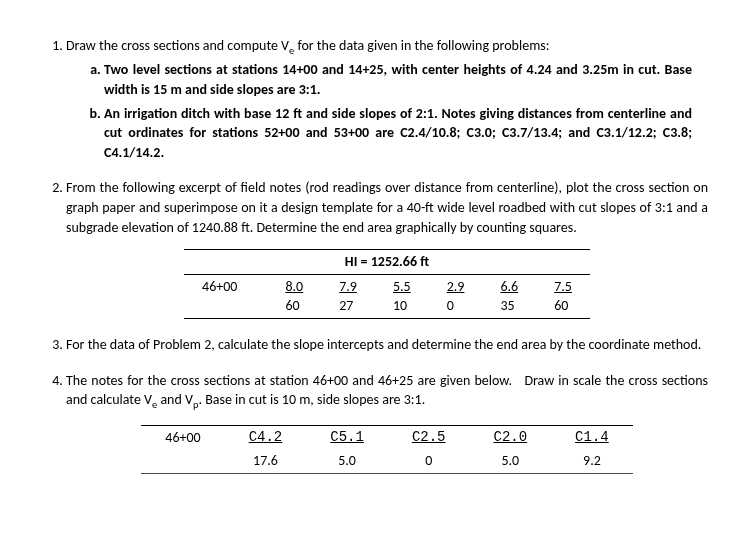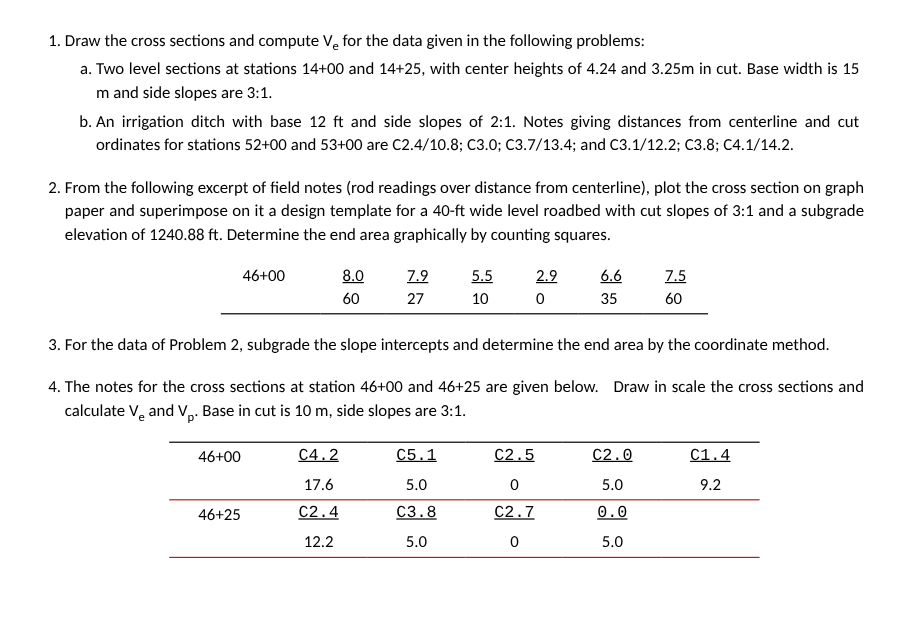--- a/index.html
+++ b/index.html
@@ -5,34 +5,35 @@
     body {
       font-family: Calibri, Arial, sans-serif;
       font-size: 14px;
       margin: 20px 30px;
       color: #000;
       line-height: 1.4;
       width: 694px;
     }
     ol {
       padding-left: 20px;
-      margin: 4px;
+      margin: 16px;
     }
     ol > li {
       margin-bottom: 16px;
       text-align: justify;
     }
     .sublist {
       list-style-type: lower-alpha;
       padding-left: 22px;
       margin-top: 2px;
     }
     .sublist li {
       margin-bottom: 4px;
       text-align: justify;
+      font-weight: bold;
     }
     .table-wrap {
       display: flex;
       justify-content: center;
       margin: 12px 0;
     }
     table {
       border-collapse: collapse;
     }
     .hdr-row td {
@@ -87,20 +88,23 @@
       <li>Two level sections at stations 14+00 and 14+25, with center heights of 4.24 and 3.25m in cut.  Base width is 15 m and side slopes are 3:1.</li>
       <li>An irrigation ditch with base 12 ft and side slopes of 2:1.  Notes giving distances from centerline  and cut ordinates for stations 52+00 and 53+00 are C2.4/10.8; C3.0; C3.7/13.4; and C3.1/12.2; C3.8; C4.1/14.2.</li>
     </ol>
   </li>
 
   <li>
     <span>From the following excerpt of field notes (rod readings over distance from centerline), plot the cross section on graph paper and superimpose on it a design template for a 40-ft wide level roadbed with cut slopes of 3:1 and a subgrade elevation of 1240.88 ft. Determine the end area graphically by counting squares.</span>
     <div class="table-wrap">
       <table>
         <tbody>
+            <tr class="hdr-row">
+              <td colspan="7">HI = 1252.66 ft</td>
+            </tr>
         <tr class="data-top">
           <td class="station-cell">46+00</td>
           <td>8.0</td>
           <td>7.9</td>
           <td>5.5</td>
           <td>2.9</td>
           <td>6.6</td>
           <td>7.5</td>
         </tr>
         <tr class="data-bot">
@@ -110,21 +114,21 @@
           <td>10</td>
           <td>0</td>
           <td>35</td>
           <td>60</td>
         </tr>
       </tbody>
         </table>
     </div>
   </li>
 
-  <li>For the data of Problem 2, subgrade the slope intercepts and determine the end area by the coordinate method.</li>
+  <li>For the data of Problem 2, calculate the slope intercepts and determine the end area by the coordinate method.</li>
 
   <li>
     <span>The notes for the cross sections at station 46+00 and 46+25 are given below.&nbsp;&nbsp; Draw in scale the cross sections and calculate V<sub>e</sub> and V<sub>p</sub>. Base in cut is 10 m, side slopes are 3:1.</span>
     <div class="table-wrap">
       <table class="q4table">
         <tbody>
             <tr class="q4-top">
           <td>46+00</td>
           <td class="q4-ul">C4.2</td>
           <td class="q4-ul">C5.1</td>
@@ -133,33 +137,17 @@
           <td class="q4-ul">C1.4</td>
         </tr>
         <tr class="q4-bot">
           <td></td>
           <td>17.6</td>
           <td>5.0</td>
           <td>0</td>
           <td>5.0</td>
           <td>9.2</td>
         </tr>
-        <tr>
-          <td>46+25</td>
-          <td class="q4-ul">C2.4</td>
-          <td class="q4-ul">C3.8</td>
-          <td class="q4-ul">C2.7</td>
-          <td class="q4-ul">0.0</td>
-          <td></td>
-        </tr>
-        <tr class="q4-bot">
-          <td></td>
-          <td>12.2</td>
-          <td>5.0</td>
-          <td>0</td>
-          <td>5.0</td>
-          <td></td>
-        </tr>
       </tbody>
         </table>
     </div>
   </li>
 </ol>
 
 </body></html>

